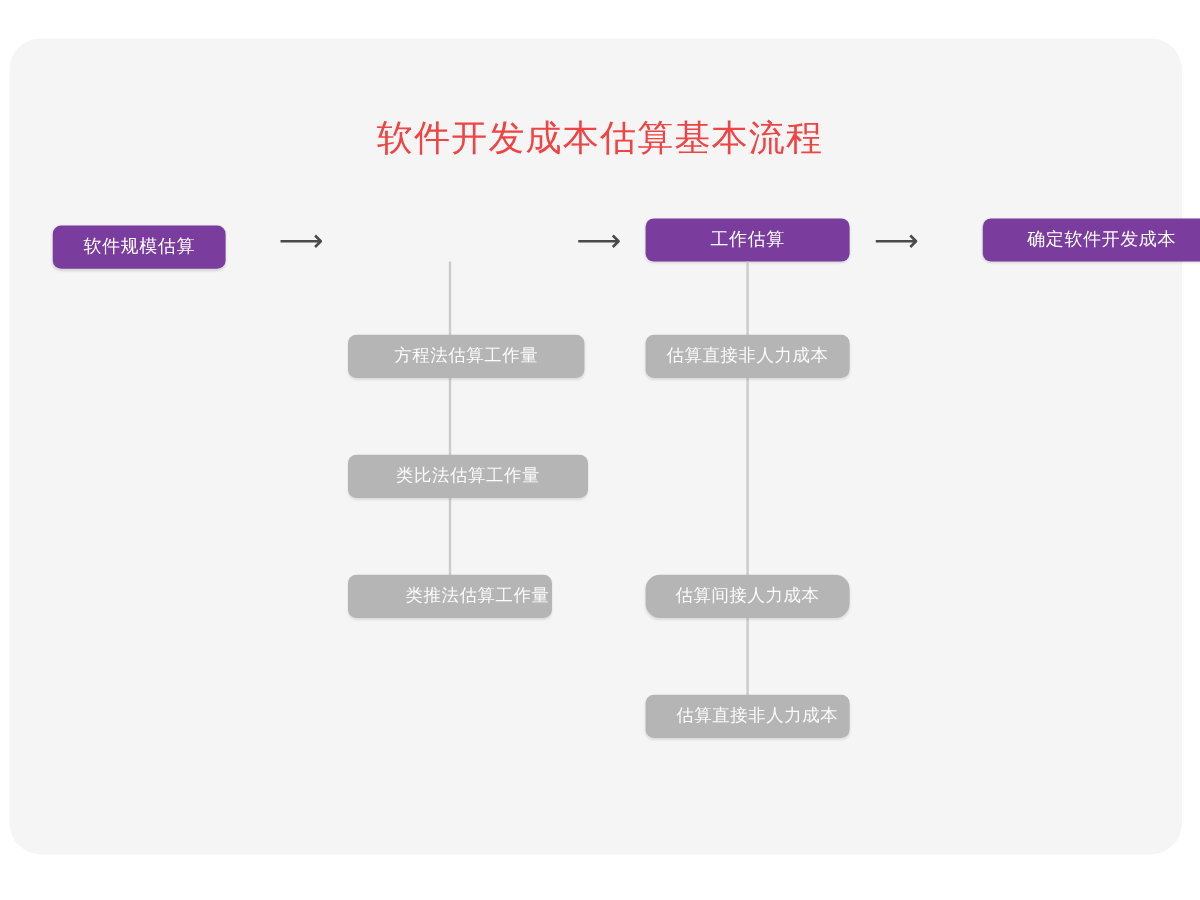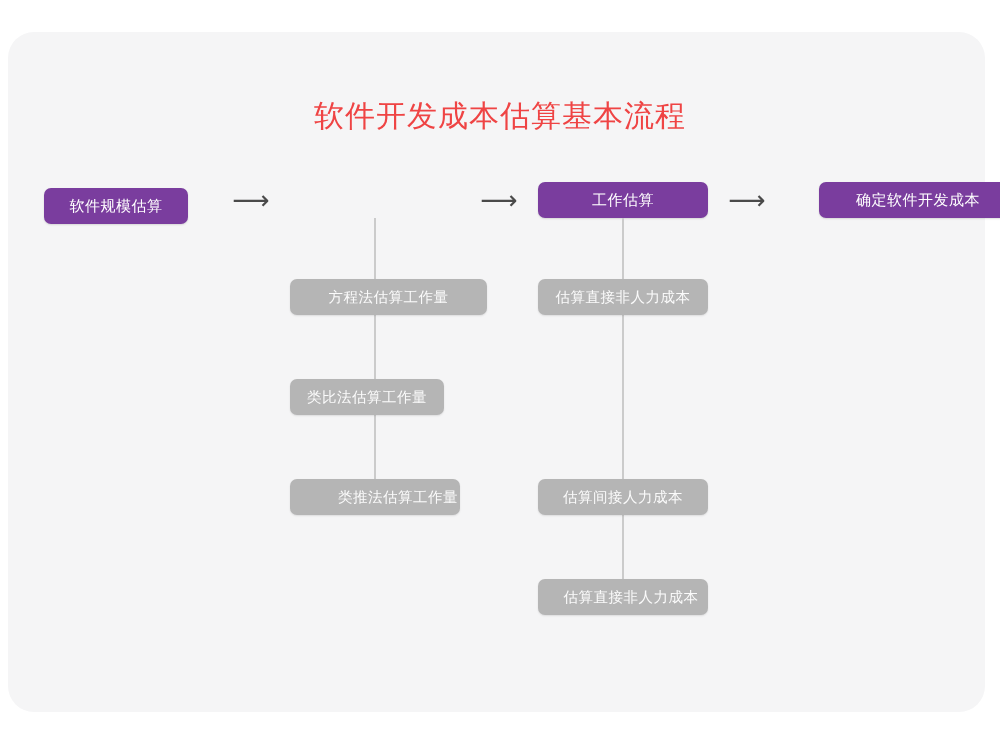--- a/index.html
+++ b/index.html
@@ -108,26 +108,26 @@
   <div class="node primary" style="left:538px; top:182px; width:170px;">工作估算</div>
 
   <div class="arrow" style="left:718px; width:58px;">⟶</div>
 
   <div class="node primary" style="left:786px; top:182px; width:198px;margin-left:33px;">确定软件开发成本</div>
 
   <div class="vline" style="left:374px; top:218px; height:296px;"></div>
 
   <div class="node secondary" style="left:290px; top:279px; width:197px;">方程法估算工作量</div>
 
-  <div class="node secondary" style="left:290px; top:379px; width:154px;">类比法估算工作量</div>
+  <div class="node secondary" style="left:290px; top:379px; width:200px;">类比法估算工作量</div>
 
   <div class="node secondary" style="left:290px; top:479px; width:170px;padding-left:46px;">类推法估算工作量</div>
 
   <div class="vline" style="left:622px; top:218px; height:396px;"></div>
 
   <div class="node secondary" style="left:538px; top:279px; width:170px;">估算直接非人力成本</div>
 
 
-  <div class="node secondary" style="left:538px; top:479px; width:170px;">估算间接人力成本</div>
+  <div class="node secondary" style="left:538px; top:479px; width:170px;border-radius:12px;">估算间接人力成本</div>
 
   <div class="node secondary" style="left:538px; top:579px; width:170px;padding-left:16px;">估算直接非人力成本</div>
 
 </div>
 
 </body></html>

